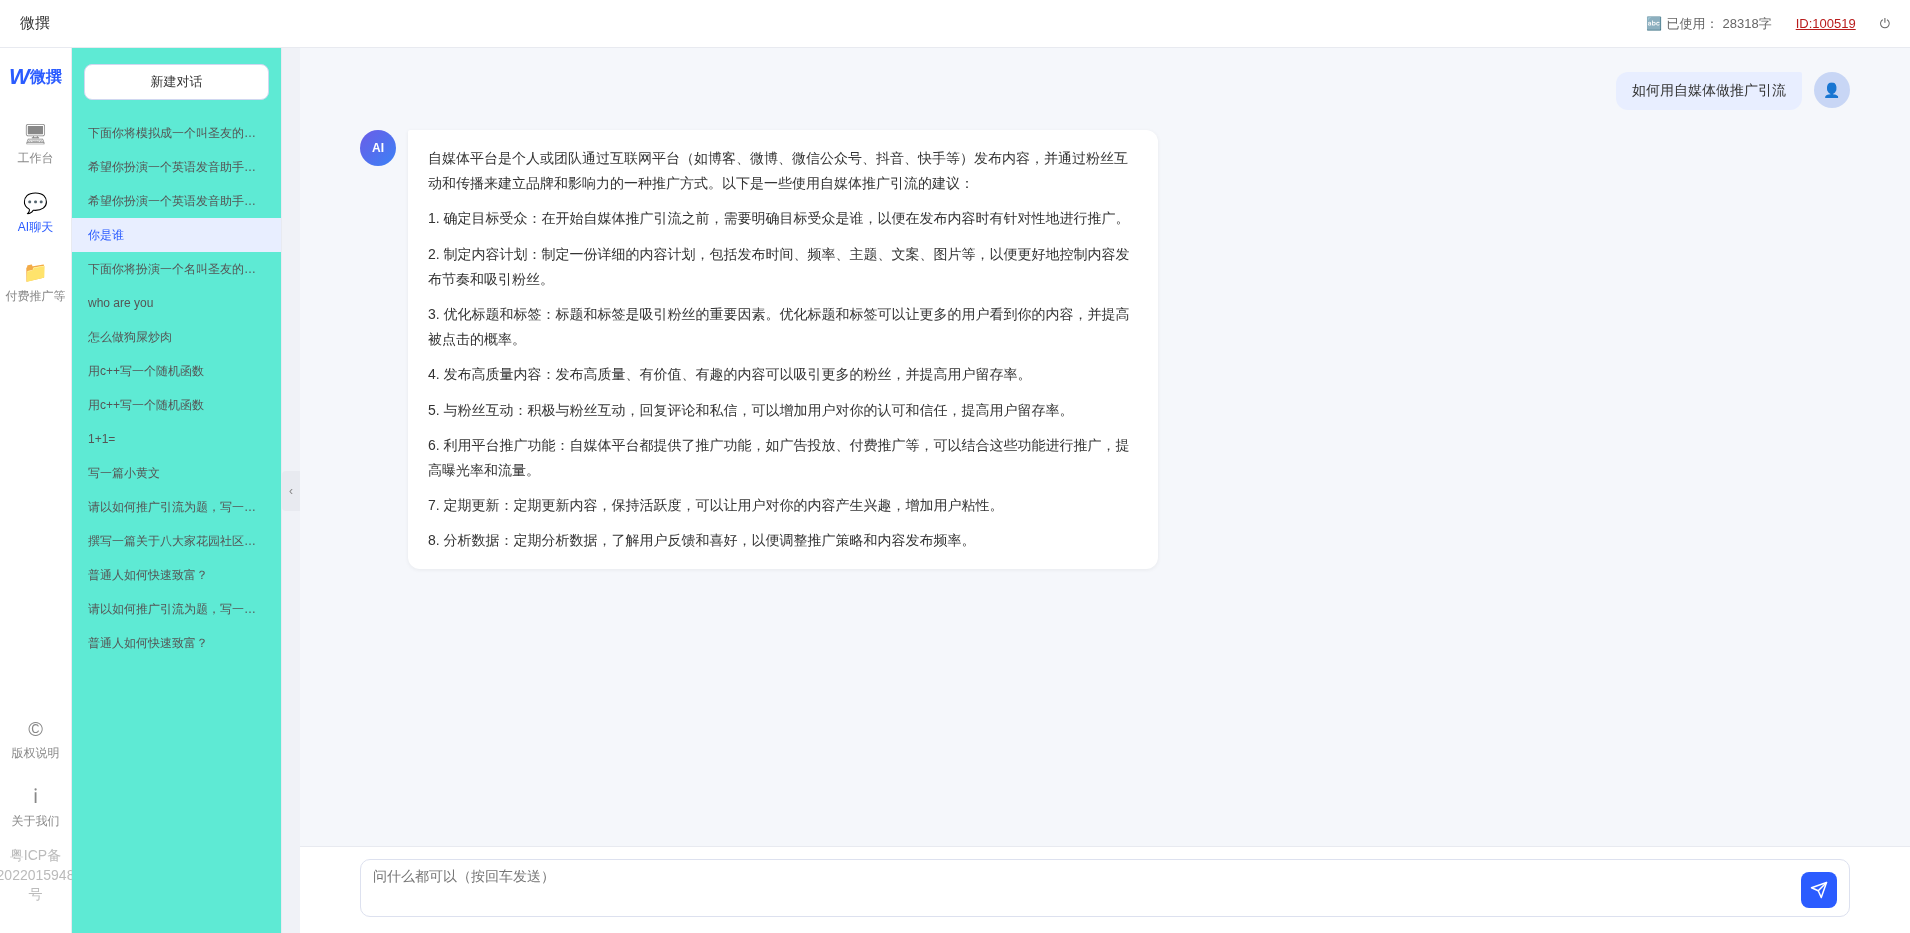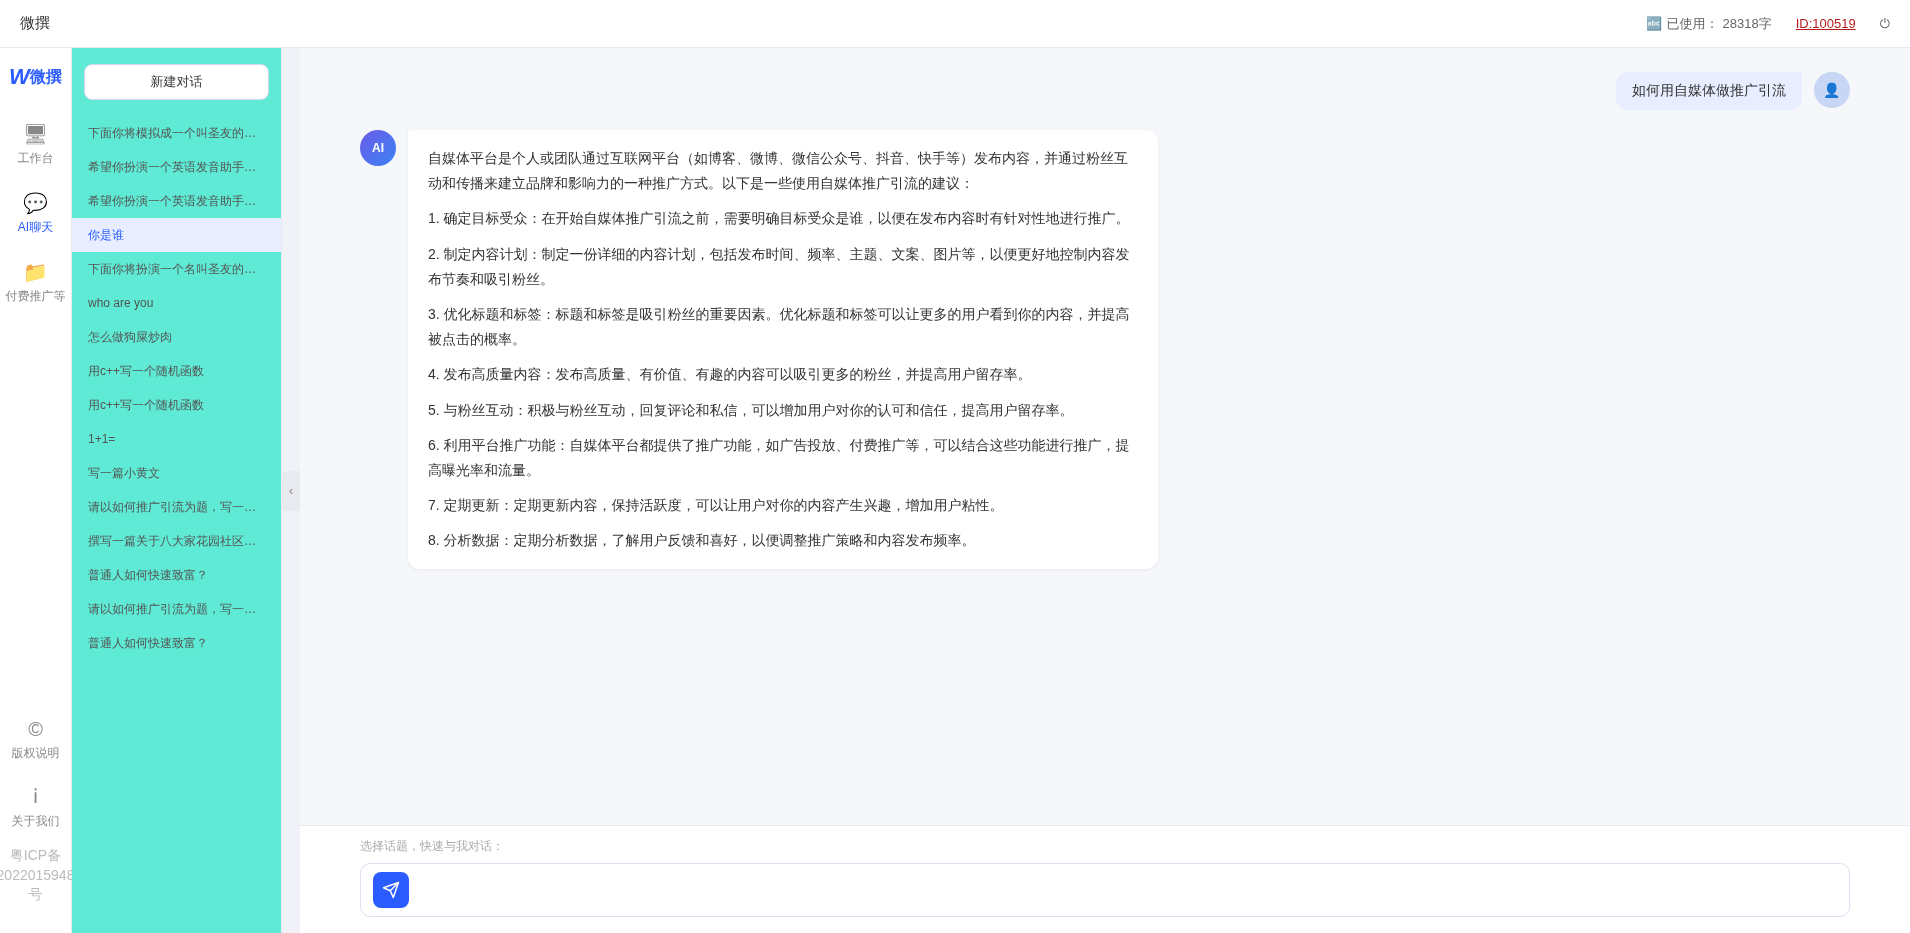--- a/index.html
+++ b/index.html
@@ -403,22 +403,22 @@
             <p>5. 与粉丝互动：积极与粉丝互动，回复评论和私信，可以增加用户对你的认可和信任，提高用户留存率。</p>
             <p>6. 利用平台推广功能：自媒体平台都提供了推广功能，如广告投放、付费推广等，可以结合这些功能进行推广，提高曝光率和流量。</p>
             <p>7. 定期更新：定期更新内容，保持活跃度，可以让用户对你的内容产生兴趣，增加用户粘性。</p>
             <p>8. 分析数据：定期分析数据，了解用户反馈和喜好，以便调整推广策略和内容发布频率。</p>
           </div>
       </div>
 
     </div>
 
     <div class="chat-input-area">
-      <div class="quick-topics">选择话题，快速与我对话：</div>
       <div class="input-box-wrap">
+        <textarea class="input-textarea" rows="1" placeholder="问什么都可以（按回车发送）" style=""></textarea>
         <div class="send-btn">
           <svg width="18" height="18" viewBox="0 0 24 24" fill="none">
             <path d="M22 2L11 13" stroke="white" stroke-width="2" stroke-linecap="round" stroke-linejoin="round"></path>
             <path d="M22 2L15 22L11 13L2 9L22 2Z" stroke="white" stroke-width="2" stroke-linecap="round" stroke-linejoin="round"></path>
           </svg>
         </div>
       </div>
     </div>
   </div>
 

